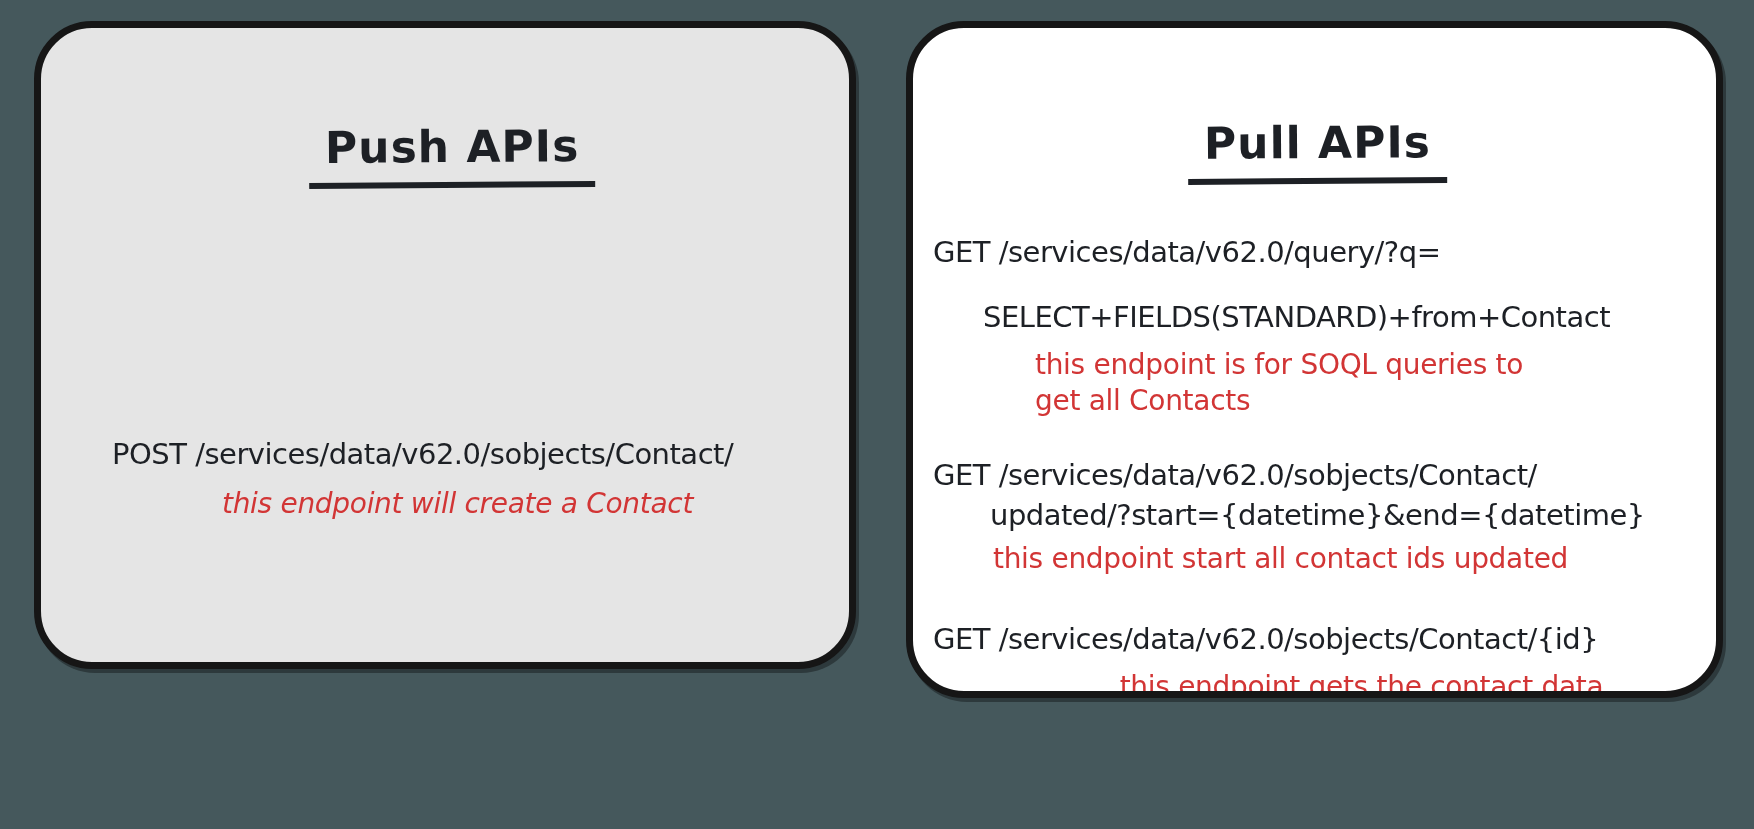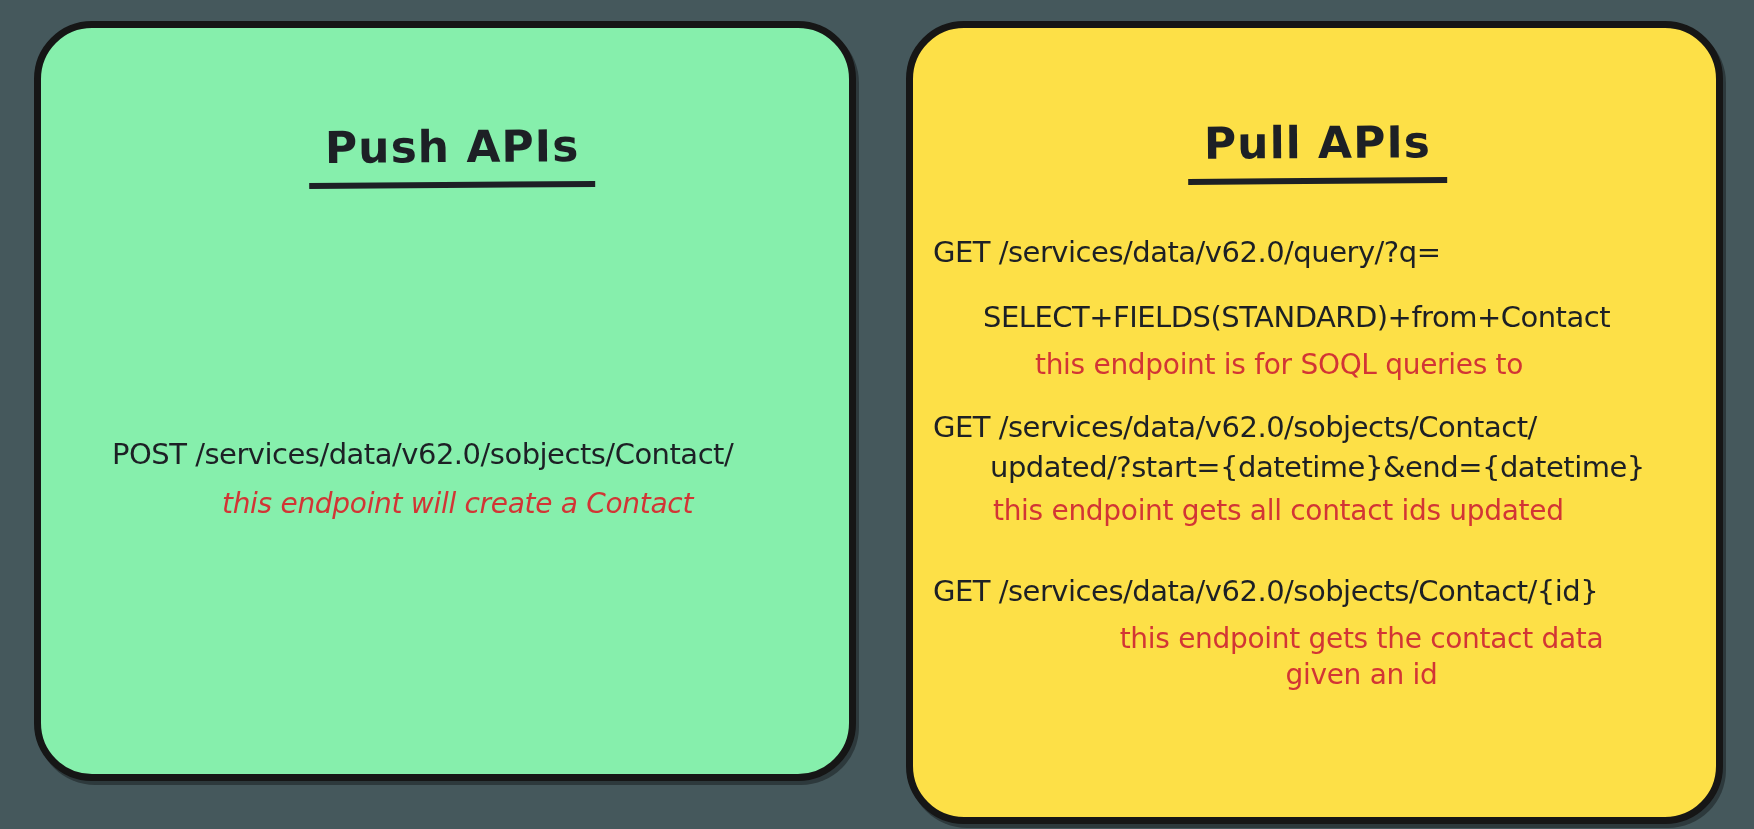--- a/index.html
+++ b/index.html
@@ -16,27 +16,27 @@
     padding: 21px 0 0 34px;
     gap: 50px;
   }
   .card {
     border: 7px solid #161616;
     border-radius: 58px;
     box-shadow: 3px 4px 0 rgba(0,0,0,0.35);
     overflow: hidden;
   }
   .card-push {
-    width: 822px; height: 760px;
-    background: #86efac;
+    width: 822px; height: 648px;
+    background: #e5e5e5;
     padding: 29px 20px 0 34px;
   }
   .card-pull {
-    width: 817px; height: 803px;
-    background: #fde047;
+    width: 817px; height: 677px;
+    background: #ffffff;
     padding: 27px 14px 0 20px;
   }
   .title-row { text-align: center; }
   .panel-title {
     display: inline-block;
     font-size: 44px;
     font-weight: bold;
     color: #1d2025;
     letter-spacing: 1px;
     padding: 0 16px 10px 16px;
@@ -58,21 +58,21 @@
     line-height: 36px;
     white-space: nowrap;
     letter-spacing: -0.3px;
   }
   
   .push-endpoint { margin-top: 246px; padding-left: 37px; }
   .push-endpoint .note-block { margin-top: 12px; margin-left: 110px; font-style: italic; }
   
   .endpoint-group { }
   .g1 { margin-top: 48px; }
-  .g2 { margin-top: 24px; }
+  .g2 { margin-top: 36px; }
   .g3 { margin-top: 42px; }
   .g1 .indent2 { padding-left: 50px; margin-top: 25px; }
   .g1 .note-block { margin-top: 10px; padding-left: 102px; }
   .g2 .indent2 { padding-left: 57px; }
   .g2 .note-block { margin-top: 6px; padding-left: 60px; }
   .g3 .note-block { margin-top: 10px; padding-left: 88px; text-align: center; }
 </style>
 </head>
 <body>
 
@@ -93,28 +93,29 @@
   <div class="card card-pull">
     <div class="title-row">
       <span class="panel-title">Pull APIs</span>
     </div>
 
     <div class="endpoint-group g1">
       <div class="code-line">GET /services/data/v62.0/query/?q=</div>
       <div class="code-line indent2">SELECT+FIELDS(STANDARD)+from+Contact</div>
       <div class="note-block">
         <div class="note-line">this endpoint is for SOQL queries to</div>
+        <div class="note-line">get all Contacts</div>
       </div>
     </div>
 
     <div class="endpoint-group g2">
       <div class="code-line">GET /services/data/v62.0/sobjects/Contact/</div>
       <div class="code-line indent2">updated/?start={datetime}&amp;end={datetime}</div>
       <div class="note-block">
-        <div class="note-line">this endpoint gets all contact ids updated</div>
+        <div class="note-line">this endpoint start all contact ids updated</div>
       </div>
     </div>
 
     <div class="endpoint-group g3">
       <div class="code-line">GET /services/data/v62.0/sobjects/Contact/{id}</div>
       <div class="note-block">
         <div class="note-line">this endpoint gets the contact data</div>
         <div class="note-line">given an id</div>
       </div>
     </div>

